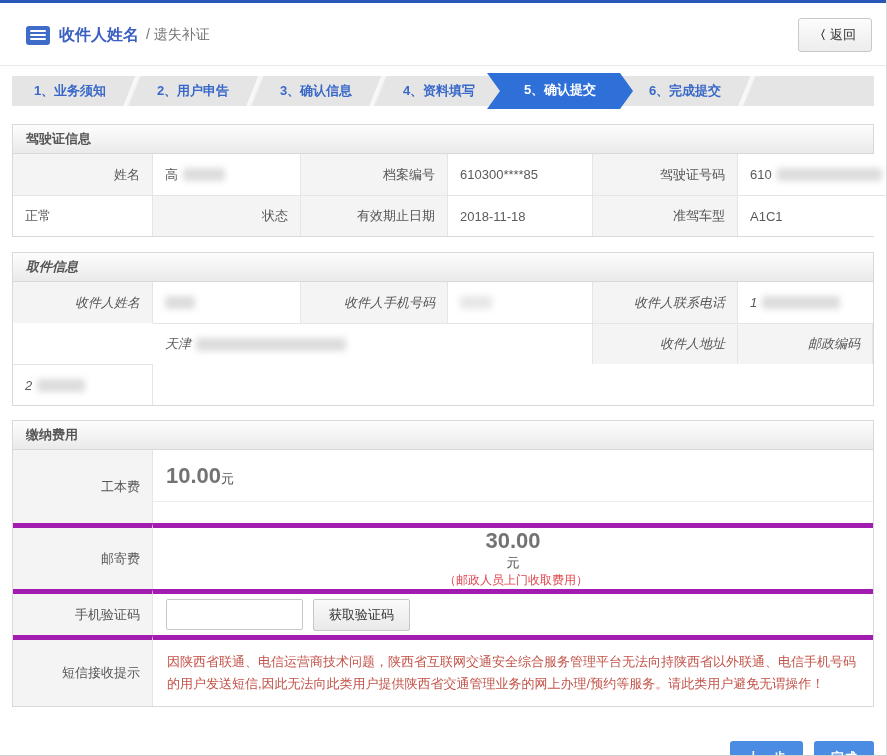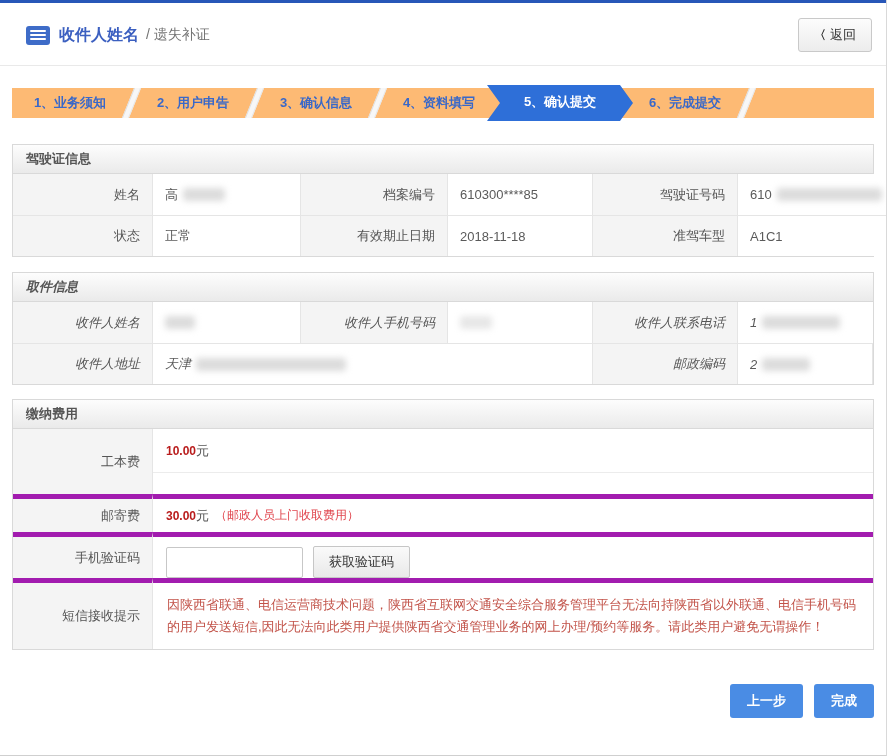--- a/index.html
+++ b/index.html
@@ -18,33 +18,33 @@
     display:flex; flex-direction:column; justify-content:center; gap:2px; padding:0 4px; }
   .list-icon i { display:block; height:2px; background:#fff; border-radius:1px; }
   .title-main { margin-left:9px; font-size:16px; font-weight:bold; color:#3b5fc0; }
   .title-sub { margin-left:7px; font-size:14px; color:#737373; }
   .back-btn { margin-left:auto; cursor:pointer; background:linear-gradient(#fcfcfc,#ececec);
     border:1px solid #c9c9c9; border-radius:3px; padding:7px 15px; font-size:13px; color:#333;
     display:flex; align-items:center; gap:4px; }
   .back-btn .chev { font-weight:bold; font-size:12px; color:#222; }
 
   
-  .steps { margin:22px 12px 0; height:30px; background:#fdba74; display:flex; align-items:center; position:relative;justify-content:space-between; }
+  .steps { margin:10px 12px 0; height:30px; background:#e5e5e5; display:flex; align-items:center; position:relative;justify-content:space-between; }
   .step { flex:0 0 116px; text-align:center; color:#3968c9; font-weight:bold; font-size:13px;
     line-height:30px; cursor:pointer; position:relative; z-index:1; }
   .step-sep { flex:0 0 7px; height:30px; background:#f7f7f7; transform:skewX(-22deg);
     border-left:1px solid #dedede; border-right:1px solid #e6e6e6; }
   .step.active { flex:0 0 146px; height:36px; line-height:34px; margin:-2px -6px -2px -10px;
     background:#2e6fd8; color:#fff; z-index:2;
     clip-path: polygon(0 0, calc(100% - 13px) 0, 100% 50%, calc(100% - 13px) 100%, 0 100%, 13px 50%); }
   .steps .filler { flex:1 1 auto; }
 
   
   .section { margin:0 12px; border:1px solid #d9d9d9; }
-  .sec-license { margin-top:26px; }
+  .sec-license { margin-top:18px; }
   .sec-pickup  { margin-top:15px;font-style:italic; }
   .sec-fees    { margin-top:14px; }
   .section-title { height:29px; line-height:28px; padding:0 13px; font-weight:bold; color:#555;
     background:linear-gradient(#fdfdfd,#eaeaea); border-bottom:1px solid #d9d9d9; }
 
   
   .info-grid { display:grid; grid-template-columns:140px 148px 147px 145px 145px 1fr; }
   .cell { min-height:41px; display:flex; align-items:center; border-right:1px solid #e5e5e5; padding:0 12px; }
   .cell:nth-child(6n) { border-right:none; }
   .cell.r2 { border-top:1px solid #e5e5e5; }
@@ -57,34 +57,34 @@
     filter:blur(3px); vertical-align:middle; }
   .redact.ml { margin-left:5px; }
   .redact.faint { background:#e7e7e7; }
 
   
   .fee-grid { display:grid; grid-template-columns:140px 1fr; }
   .fee-row-label { background:#f4f4f4; border-right:1px solid #e5e5e5; display:flex;
     align-items:center; justify-content:flex-end; padding-right:12px; text-align:right; }
   .fee-row-value { background:#fff; }
   .bt { border-top:5px solid #a21caf; }
-  .amount { color:#b91c1c; font-weight:bold; font-size:12px; }
+  .amount { color:#737373; font-weight:bold; font-size:22px; }
   .unit { color:#555; font-size:13px; }
   .amount-row { padding:13px 13px 12px; border-bottom:1px solid #ececec; }
   .radio-area { padding:9px 13px 12px; }
   .radio-line { display:flex; align-items:center; height:27px; }
   .radio-line .q { margin-right:10px; }
   .radio { width:13px; height:13px; border:1px solid #b3b3b3; border-radius:50%; background:#fff;
     display:inline-block; position:relative; cursor:pointer; flex:0 0 13px; }
   .radio.checked::after { content:""; position:absolute; left:3px; top:3px; right:3px; bottom:3px;
     background:#555; border-radius:50%; }
   .radio-opt { display:flex; align-items:center; gap:7px; margin-right:26px; cursor:pointer; }
-  .mail-row { min-height:38px; display:flex; align-items:center; padding:0 13px; }
+  .mail-row { min-height:38px; display:flex; align-items:center; padding:0 13px;flex-direction:column; }
   .mail-note { color:#e0454d; font-size:12px; margin-left:6px; }
-  .code-row { min-height:46px; display:flex; align-items:flex-end; padding:0 13px; }
+  .code-row { min-height:46px; display:flex; align-items:center; padding:0 13px; }
   .code-input { width:137px; height:31px; border:1px solid #c7c7c7; border-radius:2px; padding:0 8px;
     font-size:13px; color:#333; outline:none; }
   .get-code-btn { margin-left:10px; height:32px; padding:0 15px; font-size:13px; color:#333;
     background:linear-gradient(#fafafa,#e9e9e9); border:1px solid #c6c6c6; border-radius:2px; cursor:pointer; }
   .sms-note { padding:11px 14px; color:#c25349; line-height:22px; font-size:13px; }
 
   
   .footer { margin:34px 12px 0; display:flex; justify-content:flex-end; gap:11px; }
   .btn-blue { background:#4a8ce4; color:#fff; border:none; border-radius:3px; padding:8px 17px;
     font-size:13px; font-weight:bold; cursor:pointer; }
@@ -131,22 +131,22 @@
         <span class="redact ml" style="width:42px"></span>
     </div>
     <div class="cell label">档案编号</div>
     <div class="cell value">610300****85</div>
     <div class="cell label">驾驶证号码</div>
     <div class="cell value">
       <span>610</span>
         <span class="redact ml" style="width:105px"></span>
     </div>
 
+    <div class="cell value r2">正常</div>
     <div class="cell label r2">状态</div>
-    <div class="cell value r2">正常</div>
     <div class="cell label r2">有效期止日期</div>
     <div class="cell value r2">2018-11-18</div>
     <div class="cell label r2">准驾车型</div>
     <div class="cell value r2">A1C1</div>
   </div>
 </div>
 
 <div class="section sec-pickup">
   <div class="section-title">取件信息</div>
   <div class="info-grid pickup">
@@ -157,25 +157,25 @@
     <div class="cell label">收件人手机号码</div>
     <div class="cell value">
       <span class="redact faint" style="width:32px"></span>
     </div>
     <div class="cell label">收件人联系电话</div>
     <div class="cell value">
       <span>1</span>
         <span class="redact ml" style="width:78px"></span>
     </div>
 
-    <div class="cell label r2">收件人地址</div>
     <div class="cell value r2 span3">
       <span>天津</span>
         <span class="redact ml" style="width:150px"></span>
     </div>
+    <div class="cell label r2">收件人地址</div>
     <div class="cell label r2">邮政编码</div>
     <div class="cell value r2">
       <span>2</span>
         <span class="redact ml" style="width:48px"></span>
     </div>
   </div>
 </div>
 
 <div class="section sec-fees">
   <div class="section-title">缴纳费用</div>

